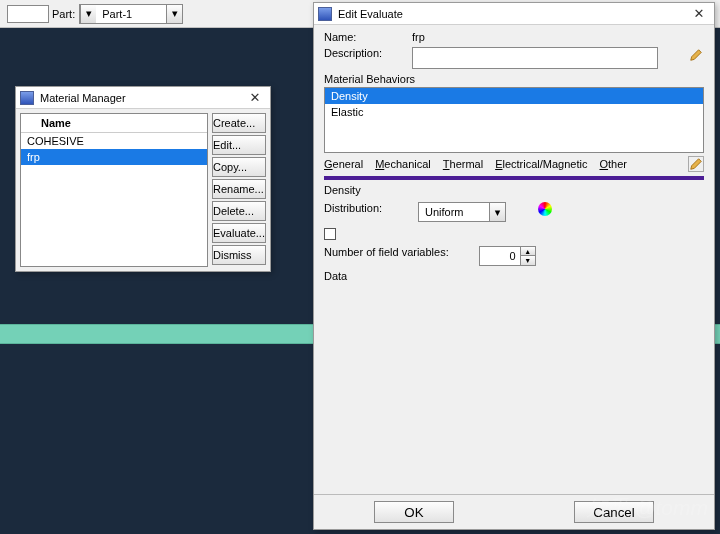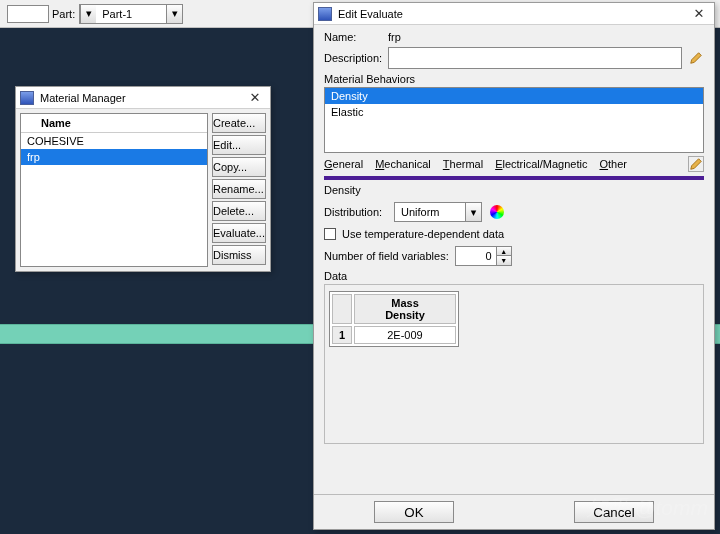--- a/index.html
+++ b/index.html
@@ -72,21 +72,21 @@
   .mm-btns { display:flex; flex-direction:column; gap:2px; }
   .mm-btns button {
     width:54px; height:20px; font-size:11px;
     background:linear-gradient(#fdfdfd,#e3e3e3);
     border:1px solid #8a8a8a;
     text-align:left; padding:0;
   }
   
   .em { left:313px; top:2px; width:402px; height:528px; }
   .em-body { padding:6px 10px; height:calc(100% - 22px); position:relative; }
-  .row { display:flex; align-items:center; margin-bottom:4px; }
+  .row { display:flex; margin-bottom:4px;gap:24px; }
   .row .lab { width:64px; }
   .row input[type=text] {
     border:1px solid #888; height:22px; padding:2px 4px; font-size:11px; background:#fff;
   }
   .pencil {
     width:16px; height:16px; margin-left:6px;
     display:inline-flex; align-items:center; justify-content:center;
   }
   .pencil svg { width:14px; height:14px; }
   .group-label { margin:4px 0 2px; }
@@ -249,49 +249,34 @@
         <span style="width:70px;">Distribution:</span>
         <div class="combo">
           <span>Uniform</span>
           <div class="cbtn">▾</div>
         </div>
         <span class="colorball"></span>
       </div>
 
       <div class="chk">
         <span class="box"></span>
-        <span>Use temperature-dependent data</span>
       </div>
 
       <div class="row">
         <span>Number of field variables:</span>
         <div class="spin">
           <span>0</span>
           <div class="sbtns">
             <div>▲</div>
             <div>▼</div>
           </div>
         </div>
       </div>
 
       <div class="group-label">Data</div>
-      <div class="data-frame">
-        <table class="data-table">
-          <tbody>
-              <tr>
-            <th class="rownum"></th>
-            <th><b>Mass<br>Density</b></th>
-          </tr>
-          <tr>
-            <td class="rownum">1</td>
-            <td>2E-009</td>
-          </tr>
-        </tbody>
-          </table>
-      </div>
 
       <div class="footer">
         <button>OK</button>
         <button>Cancel</button>
       </div>
     </div>
   </div>
 
   <div class="watermark">知乎 @tomm</div>
 </div>

